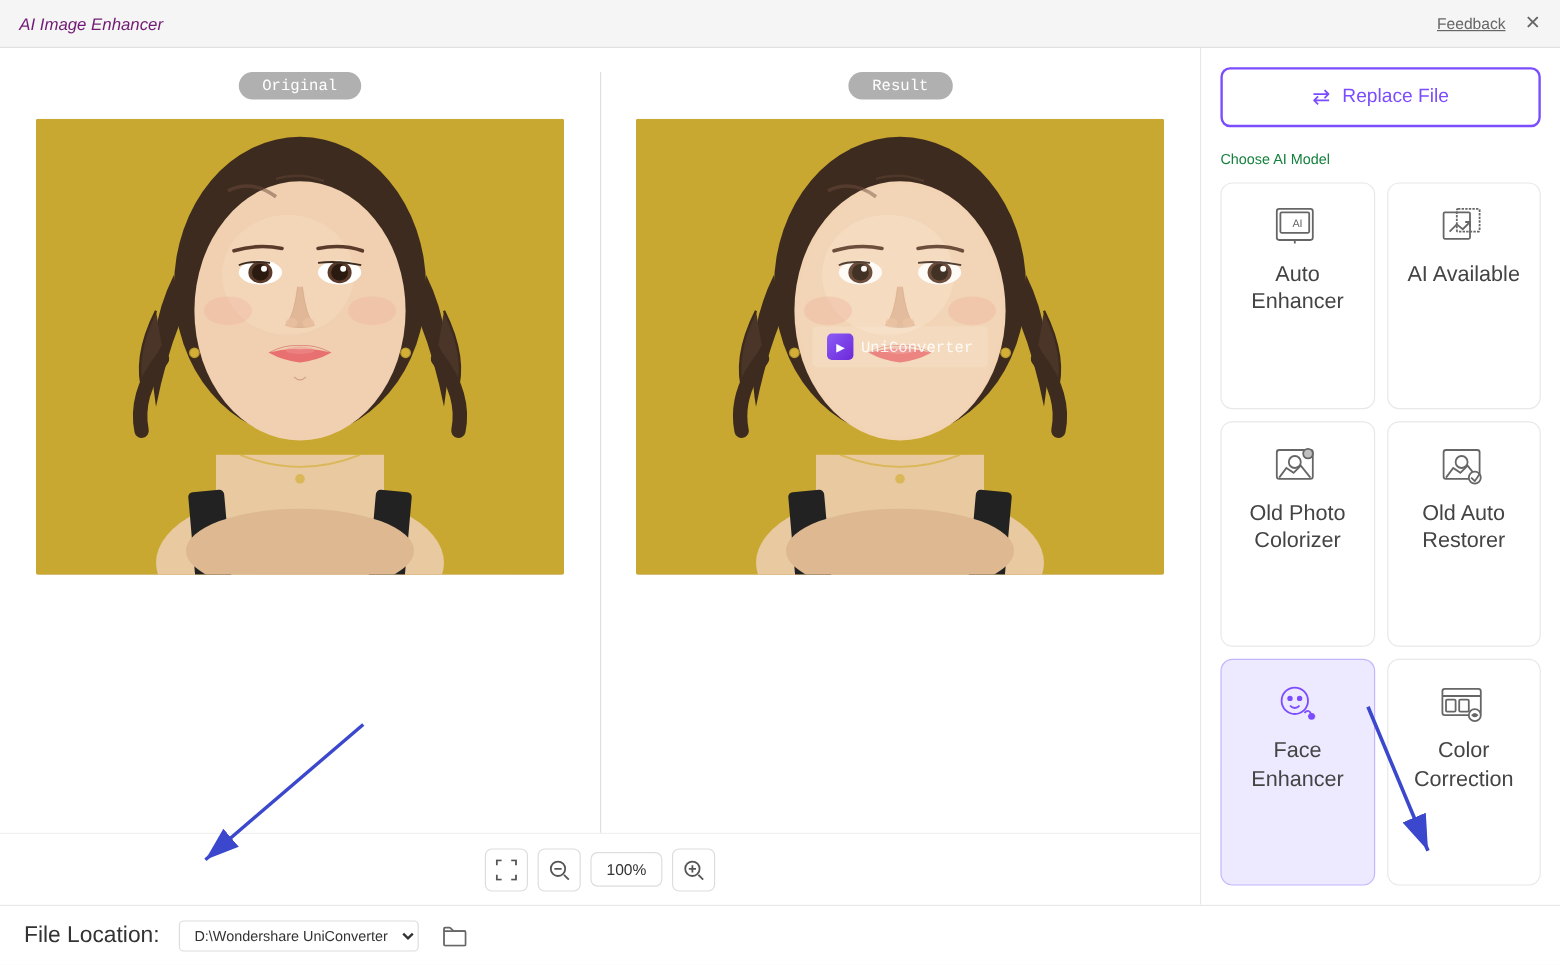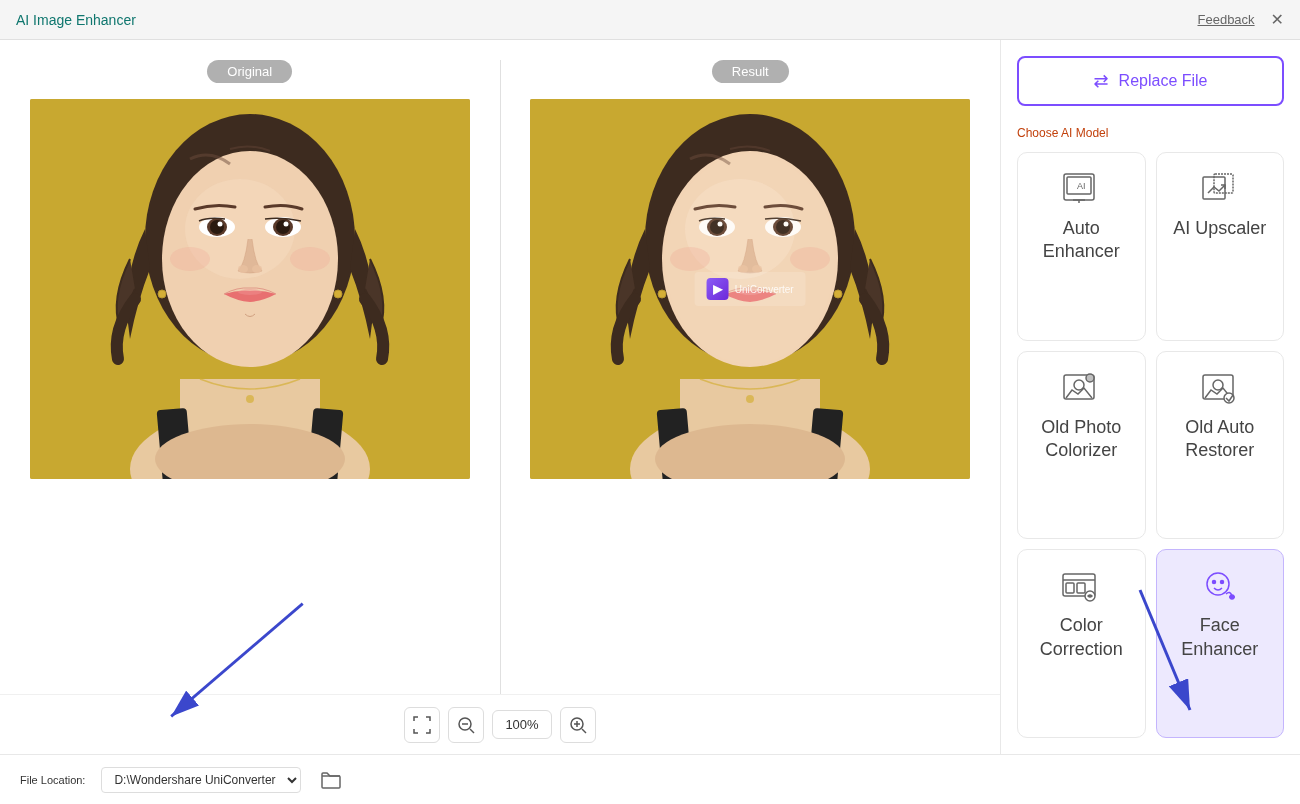--- a/index.html
+++ b/index.html
@@ -24,22 +24,23 @@
       padding: 0 16px;
       flex-shrink: 0;
     }
     .title-bar-left {
       display: flex;
       align-items: center;
       gap: 8px;
     }
     .title-text {
       font-size: 14px;
-      color: #0f766e;
+      color: #701a75;
       font-weight: 400;
+      font-style: italic;
     }
     .title-bar-right {
       display: flex;
       align-items: center;
       gap: 16px;
     }
     .feedback-link {
       font-size: 13px;
       color: #666;
       text-decoration: underline;
@@ -69,20 +70,21 @@
       flex-direction: column;
       background: #fff;
       position: relative;
     }
 
     .image-comparison-area {
       flex: 1;
       display: flex;
       padding: 0;
       position: relative;
+      font-family: Liberation Mono, monospace;
     }
 
     .image-side {
       flex: 1;
       display: flex;
       flex-direction: column;
       align-items: center;
       padding-top: 20px;
       position: relative;
     }
@@ -148,21 +150,21 @@
       border-radius: 4px;
       display: flex;
       align-items: center;
       justify-content: center;
       color: white;
       font-size: 12px;
       font-weight: bold;
     }
     .watermark-text {
       color: rgba(255,255,255,0.85);
-      font-size: 10px;
+      font-size: 13px;
       font-weight: 500;
     }
 
     
     .image-toolbar {
       height: 60px;
       display: flex;
       align-items: center;
       justify-content: center;
       gap: 8px;
@@ -201,21 +203,21 @@
       background: #fff;
       border-top: 1px solid #e8e8e8;
       display: flex;
       align-items: center;
       padding: 0 20px;
       gap: 16px;
       flex-shrink: 0;
     }
 
     .file-location-label {
-      font-size: 11px;
+      font-size: 19px;
       color: #333;
       white-space: nowrap;
     }
 
     .file-location-select {
       border: 1px solid #ddd;
       border-radius: 4px;
       padding: 4px 8px;
       font-size: 12px;
       color: #333;
@@ -298,21 +300,21 @@
       cursor: pointer;
       display: flex;
       align-items: center;
       justify-content: center;
       gap: 10px;
       margin-bottom: 20px;
     }
 
     .choose-model-label {
       font-size: 12px;
-      color: #c2410c;
+      color: #15803d;
       margin-bottom: 12px;
     }
 
     .model-grid {
       display: grid;
       grid-template-columns: 1fr 1fr;
       gap: 10px;
       flex: 1;
     }
 
@@ -605,21 +607,21 @@
 
         <div class="model-card">
           <div class="model-icon">
             <svg viewBox="0 0 36 36" fill="none" stroke="#666" stroke-width="1.5">
               <rect x="3" y="6" width="22" height="22" rx="1"></rect>
               <rect x="14" y="3" width="19" height="19" rx="1" stroke-dasharray="2 1"></rect>
               <polyline points="8,22 14,16 19,20 25,14"></polyline>
               <polyline points="21,14 25,14 25,18"></polyline>
             </svg>
           </div>
-          <span class="model-name">AI Upscaler</span>
+          <span class="model-name">AI Available</span>
         </div>
 
         <div class="model-card">
           <div class="model-icon">
             <svg viewBox="0 0 36 36" fill="none" stroke="#666" stroke-width="1.5">
               <rect x="3" y="5" width="30" height="24" rx="2"></rect>
               <circle cx="18" cy="15" r="5"></circle>
               <path d="M 5,28 L 11,20 L 17,24 L 23,18 L 31,28"></path>
               <circle cx="29" cy="8" r="4" fill="#c0c0c0" stroke="#666"></circle>
             </svg>
@@ -631,51 +633,51 @@
           <div class="model-icon">
             <svg viewBox="0 0 36 36" fill="none" stroke="#666" stroke-width="1.5">
               <rect x="3" y="5" width="30" height="24" rx="2"></rect>
               <circle cx="18" cy="15" r="5"></circle>
               <path d="M 5,28 L 11,20 L 17,24 L 23,18 L 31,28"></path>
               <circle cx="29" cy="28" r="5" fill="white" stroke="#666"></circle>
               <polyline points="26,28 29,31 33,25" stroke="#666" stroke-width="1.5"></polyline>
             </svg>
           </div>
           <span class="model-name">Old Auto Restorer</span>
-        </div>
-
-        <div class="model-card">
-          <div class="model-icon">
-            <svg viewBox="0 0 36 36" fill="none" stroke="#666" stroke-width="1.5">
-              <rect x="2" y="6" width="32" height="22" rx="2"></rect>
-              <line x1="2" y1="12" x2="34" y2="12"></line>
-              <rect x="5" y="15" width="8" height="10" rx="1"></rect>
-              <rect x="16" y="15" width="8" height="10" rx="1"></rect>
-              <circle cx="29" cy="28" r="5" fill="white" stroke="#666"></circle>
-              <path d="M 27,28 Q 29,26 31,28 Q 29,30 27,28Z" fill="#666"></path>
-            </svg>
-          </div>
-          <span class="model-name">Color Correction</span>
         </div>
 
         <div class="model-card active">
           <div class="model-icon">
             <svg viewBox="0 0 36 36" fill="none" stroke="#7c4dff" stroke-width="1.5">
               <circle cx="18" cy="16" r="11"></circle>
               <path d="M 14,20 Q 18,24 22,20"></path>
               <circle cx="14" cy="14" r="1.5" fill="#7c4dff"></circle>
               <circle cx="22" cy="14" r="1.5" fill="#7c4dff"></circle>
               <path d="M 26,26 Q 30,22 32,28" stroke="#7c4dff"></path>
               <circle cx="32" cy="29" r="2" fill="#7c4dff"></circle>
               <line x1="29" y1="29" x2="35" y2="29" stroke="#7c4dff"></line>
             </svg>
           </div>
           <span class="model-name">Face Enhancer</span>
         </div>
 
+        <div class="model-card">
+          <div class="model-icon">
+            <svg viewBox="0 0 36 36" fill="none" stroke="#666" stroke-width="1.5">
+              <rect x="2" y="6" width="32" height="22" rx="2"></rect>
+              <line x1="2" y1="12" x2="34" y2="12"></line>
+              <rect x="5" y="15" width="8" height="10" rx="1"></rect>
+              <rect x="16" y="15" width="8" height="10" rx="1"></rect>
+              <circle cx="29" cy="28" r="5" fill="white" stroke="#666"></circle>
+              <path d="M 27,28 Q 29,26 31,28 Q 29,30 27,28Z" fill="#666"></path>
+            </svg>
+          </div>
+          <span class="model-name">Color Correction</span>
+        </div>
+
       </div>
 
       <div style="position:absolute; bottom:60px; right:80px; pointer-events:none;">
         <svg width="120" height="160" viewBox="0 0 120 160" xmlns="http://www.w3.org/2000/svg">
           <defs>
             <marker id="arrowhead2" markerWidth="10" markerHeight="7" refX="10" refY="3.5" orient="auto">
               <polygon points="0 0, 10 3.5, 0 7" fill="#3b47cc"></polygon>
             </marker>
           </defs>
           <path d="M 40,10 L 90,130" stroke="#3b47cc" stroke-width="3" fill="none" marker-end="url(#arrowhead2)"></path>

